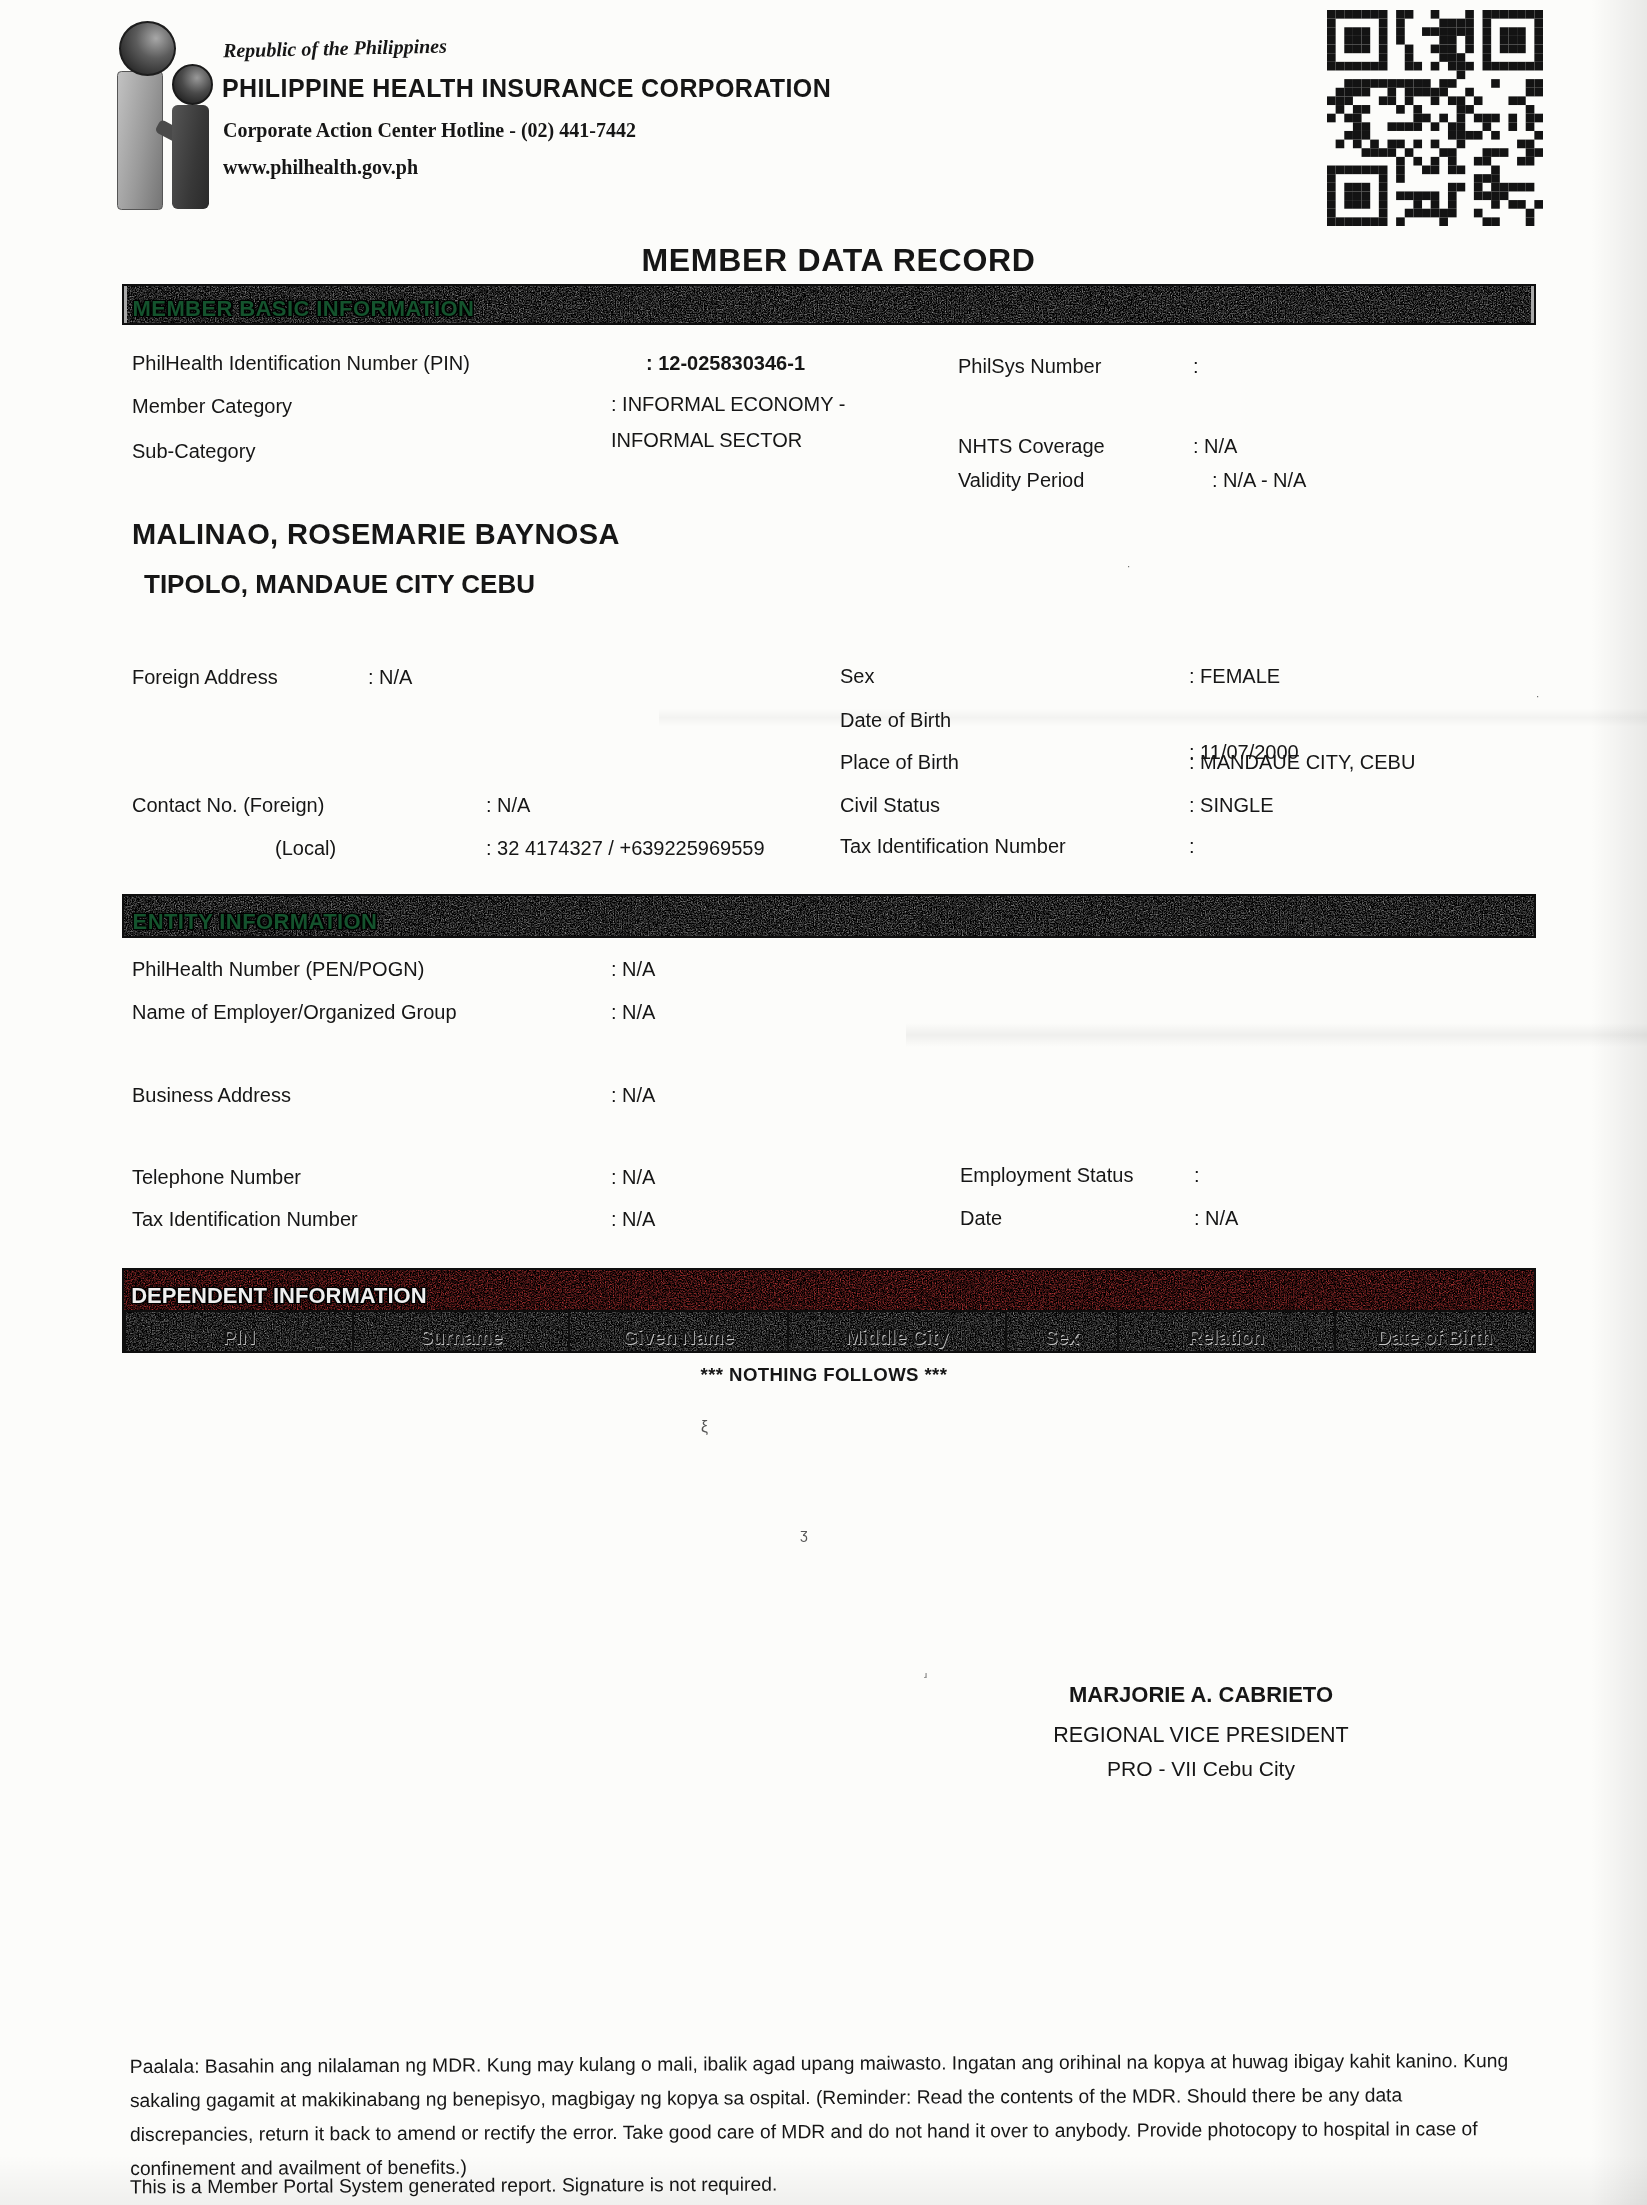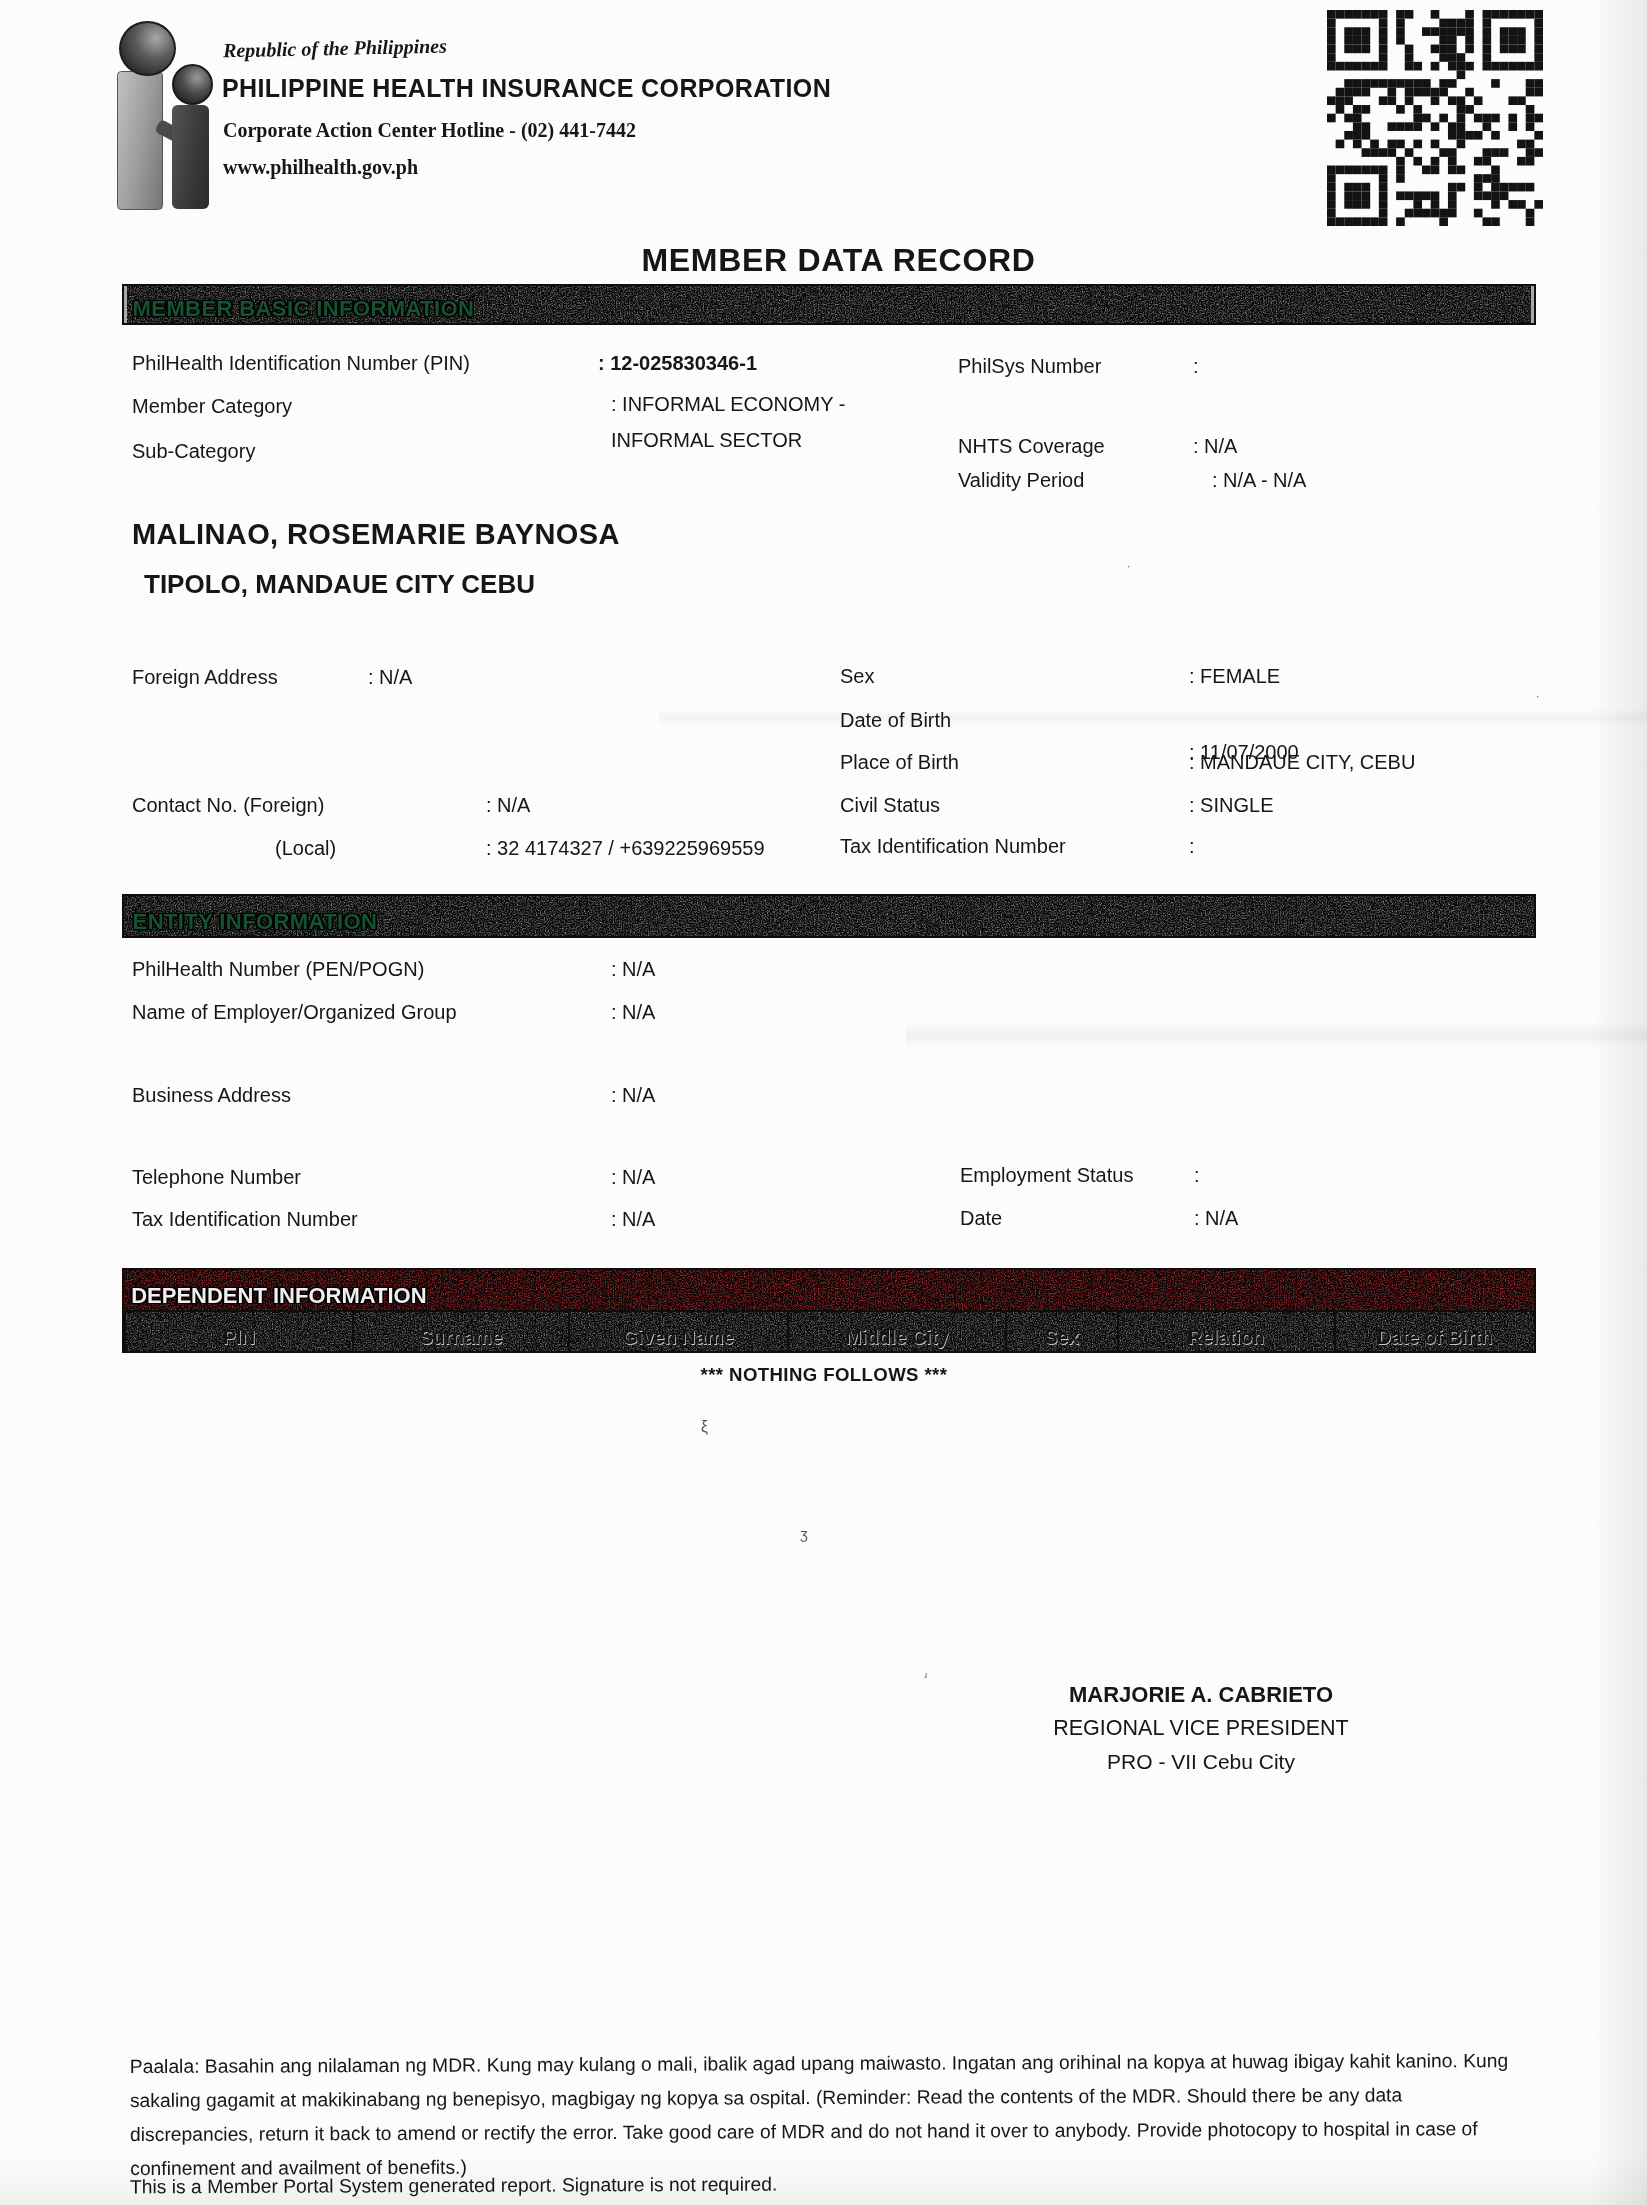--- a/index.html
+++ b/index.html
@@ -71,21 +71,21 @@
   
   .lbl,.val{position:absolute;font-size:20px;white-space:nowrap;}
   .val.b{font-weight:700;}
   .member-name{position:absolute;left:132px;top:518px;font-weight:700;font-size:29px;letter-spacing:0.4px;}
   .member-address{position:absolute;left:144px;top:569px;font-weight:600;font-size:26px;}
   .nothing{position:absolute;left:0;top:1364px;width:100%;text-align:center;
     font-weight:700;font-size:18.6px;letter-spacing:0.4px;}
 
   
   .sig{position:absolute;left:1015px;top:1682px;width:372px;text-align:center;}
-  .sig .sig-name{font-weight:700;font-size:22px;margin-bottom:8px;}
+  .sig .sig-name{font-weight:700;font-size:22px;margin-bottom:15px;}
   .sig .sig-title{font-size:21.5px;margin-bottom:9.3px;}
   .sig .sig-office{font-size:21px;}
 
   
   .footer{position:absolute;left:130px;top:2047px;width:1399px;font-size:19.3px;line-height:34px;
     transform:rotate(-0.25deg);}
   .footer-generated{position:absolute;left:130px;top:2175px;font-size:19.3px;transform:rotate(-0.25deg);}
 </style>
 </head>
 <body>
@@ -423,21 +423,21 @@
   <div class="doc-title">MEMBER DATA RECORD</div>
 
   <div class="band" id="band-basic">
     <svg class="grain" viewBox="0 0 1972 52" width="1410" height="37">
         <rect width="100%" height="100%" filter="url(#grainF)"></rect>
       </svg>
     <div class="band-label">MEMBER BASIC INFORMATION</div>
   </div>
 
   <span class="lbl" style="left:132px;top:352px;">PhilHealth Identification Number (PIN)</span>
-  <span class="val b" style="left:598px;top:352px;text-align:right;">: 12-025830346-1</span>
+  <span class="val b" style="left:646px;top:352px;text-align:right;">: 12-025830346-1</span>
   <span class="lbl" style="left:958px;top:355px;">PhilSys Number</span>
   <span class="val" style="left:1193px;top:355px;">:</span>
 
   <span class="lbl" style="left:132px;top:395px;">Member Category</span>
   <span class="val" style="left:611px;top:393px;">: INFORMAL ECONOMY -</span>
   <span class="lbl" style="left:132px;top:440px;">Sub-Category</span>
   <span class="val" style="left:611px;top:429px;">INFORMAL SECTOR</span>
 
   <span class="lbl" style="left:958px;top:435px;">NHTS Coverage</span>
   <span class="val" style="left:1193px;top:435px;">: N/A</span>

